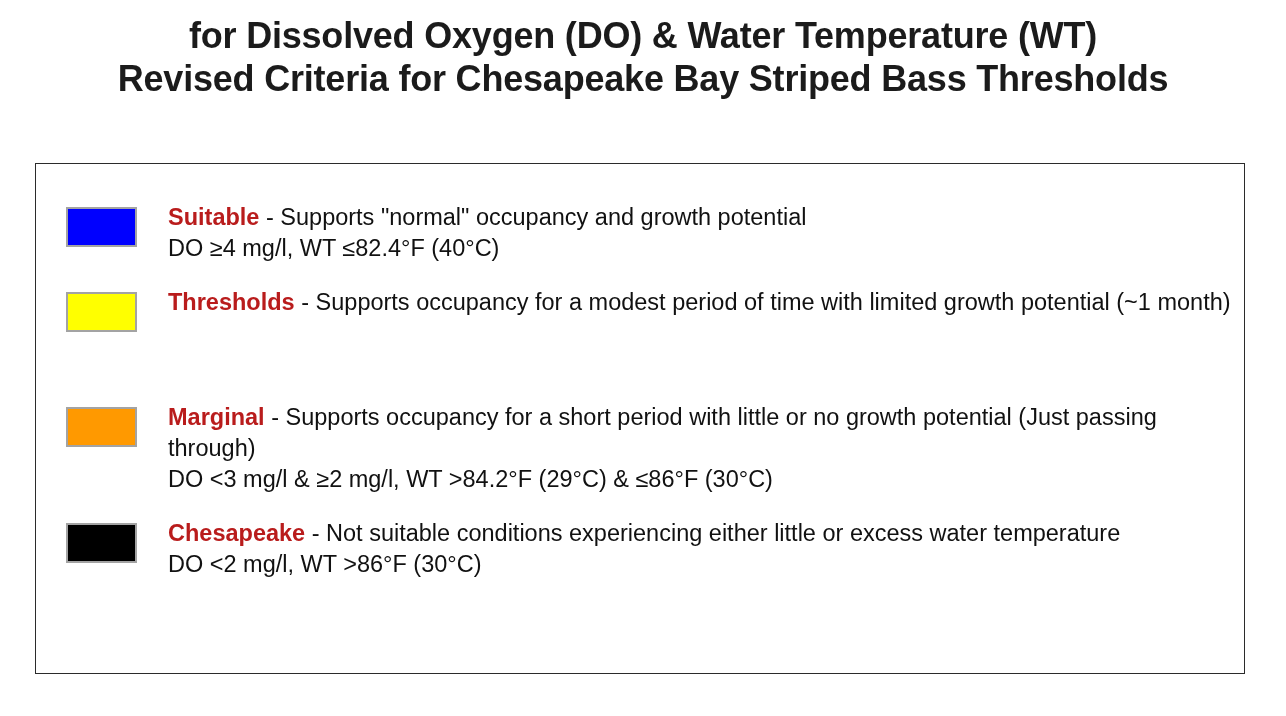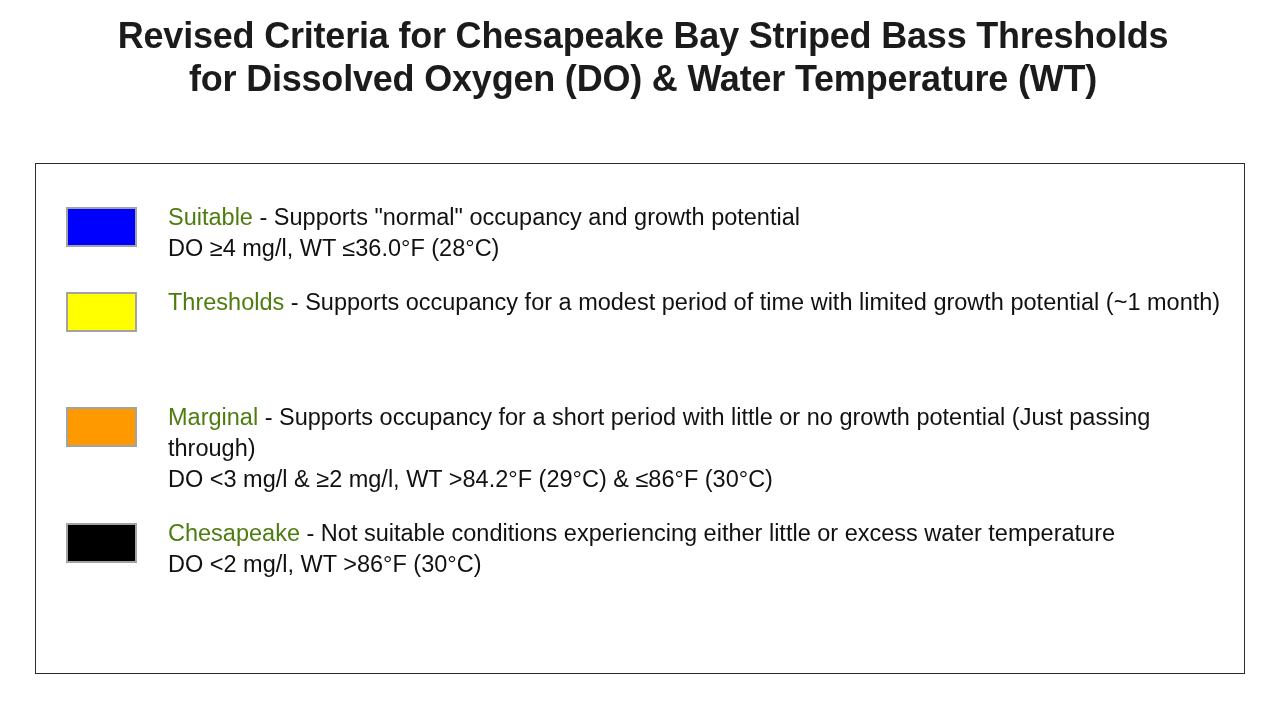--- a/index.html
+++ b/index.html
@@ -79,47 +79,47 @@
     position: absolute;
     left: 132px;
     width: 1075px;
     font-size: 23.5px;
     line-height: 30.8px;
     color: #111111;
     text-align: left;
   }
 
   .entry-text .label {
-    font-weight: normal;
-    color: #4d7c0f;
+    font-weight: bold;
+    color: #b91c1c;
   }
   .entry-text .desc {
     font-weight: normal;
   }
   .entry-text .criteria {
     display: block;
     font-weight: normal;
   }
 </style>
 </head>
 <body>
 
 <div class="slide-title">
+  <span class="title-line">for Dissolved Oxygen (DO) &amp; Water Temperature (WT)</span>
   <span class="title-line">Revised Criteria for Chesapeake Bay Striped Bass Thresholds</span>
-  <span class="title-line">for Dissolved Oxygen (DO) &amp; Water Temperature (WT)</span>
 </div>
 
 <div class="legend-frame" style="border-color: rgb(43, 43, 43);">
   <div class="legend-list">
 
     <div class="legend-entry" data-idx="0">
       <div class="swatch" style="background-color: rgb(0, 0, 255); border-color: rgb(163, 163, 163);"></div>
       <div class="entry-text">
         <span class="label">Suitable</span><span class="desc"> - </span><span class="desc">Supports "normal" occupancy and growth potential</span>
-        <span class="criteria">DO ≥4 mg/l, WT ≤36.0°F (28°C)</span>
+        <span class="criteria">DO ≥4 mg/l, WT ≤82.4°F (40°C)</span>
       </div>
     </div>
 
     <div class="legend-entry" data-idx="1">
       <div class="swatch" style="background-color: rgb(255, 255, 0); border-color: rgb(163, 163, 163);"></div>
       <div class="entry-text">
         <span class="label">Thresholds</span><span class="desc"> - </span><span class="desc">Supports occupancy for a modest period of time with limited growth potential (~1 month)</span>
       </div>
     </div>
 

